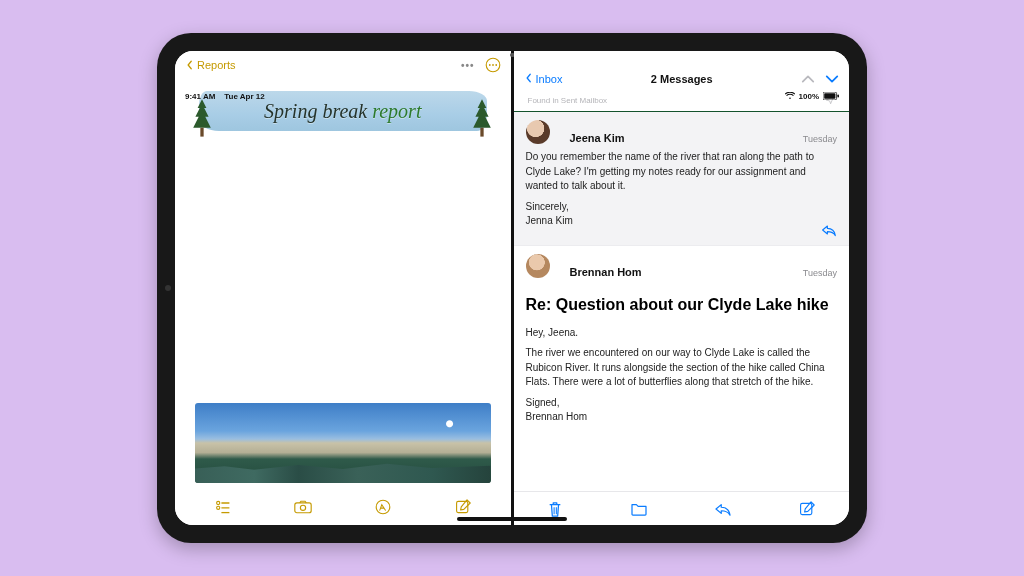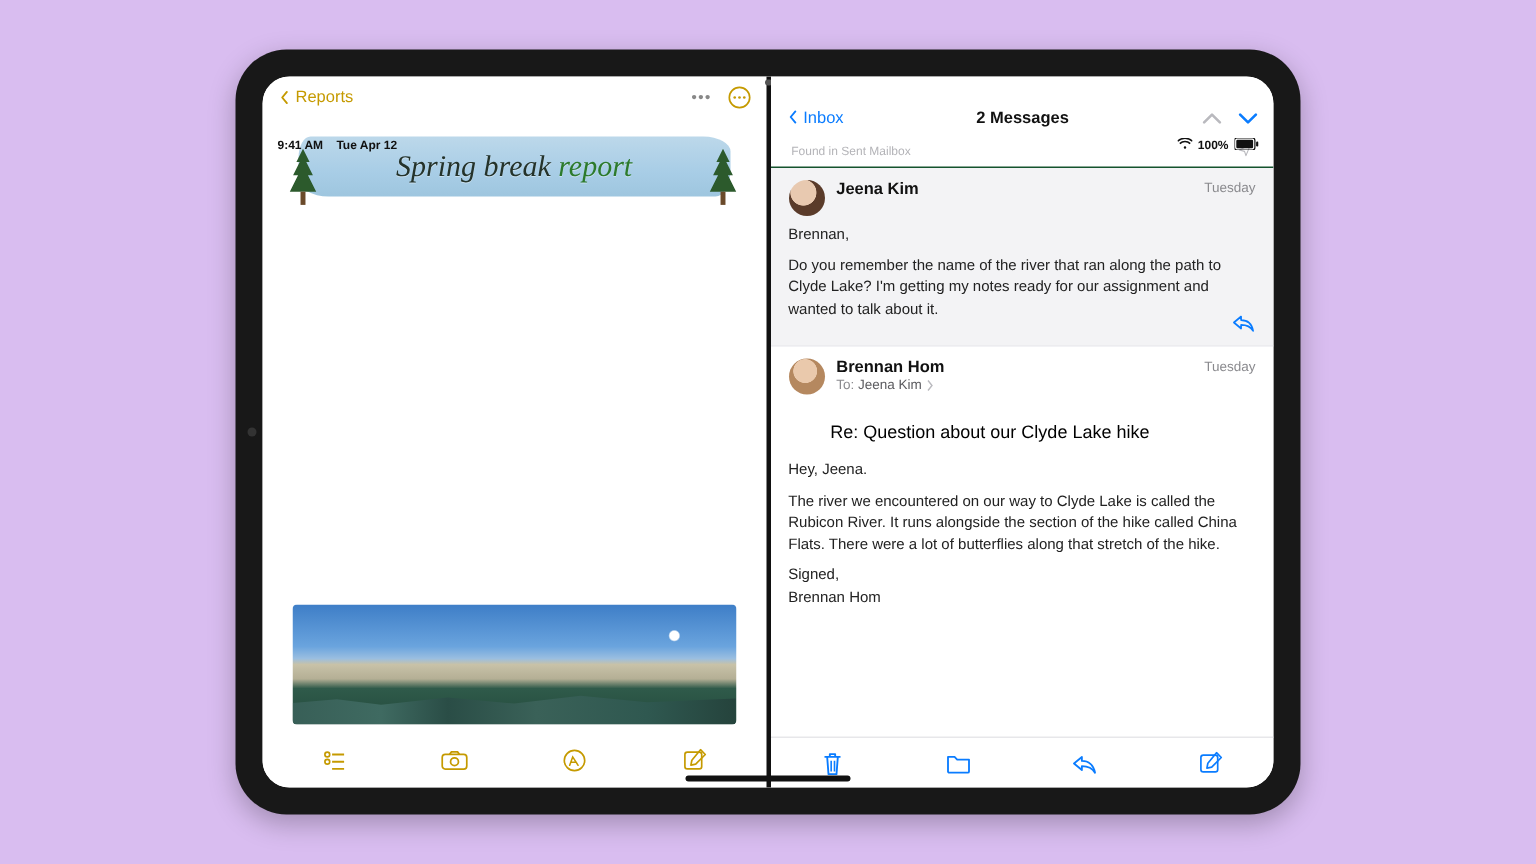--- a/index.html
+++ b/index.html
@@ -183,38 +183,38 @@
     display:flex; justify-content: space-between; align-items:center;
     border-bottom: 1px solid #14532d;
   }
   .mail-body { flex:1; overflow:hidden; display:flex; flex-direction:column; }
   .msg {
     padding: 8px 12px 10px;
     border-bottom: 1px solid #ececef;
     position:relative;
   }
   .msg.sel { background:#f3f3f5; }
-  .msg-head { display:flex; align-items:flex-start; gap:8px; }
+  .msg-head { display:flex; align-items:flex-end; gap:20px; }
   .avatar {
     width: 24px; height:24px; border-radius:50%;
     background:#d9c3af; flex:none;
     display:flex;align-items:center;justify-content:center;
     font-size:14px; overflow:hidden;
   }
   .avatar.j { background: radial-gradient(circle at 40% 35%, #e8c9b0 0 40%, #5a3b2a 42% 100%); }
   .avatar.b { background: radial-gradient(circle at 45% 35%, #eac9ac 0 38%, #b5885f 40% 100%); }
   .msg-meta { flex:1; }
   .msg-from { font-size:11px; font-weight:700; color:#111;}
   .msg-to { font-size:9px; color:#8a8a8e;}
   .msg-to .name{ color:#5b5b5f;}
   .msg-date { font-size:9px; color:#8a8a8e;}
   .msg-text { font-size:10px; color:#222; line-height:1.45; padding: 6px 0 0 0; }
   .msg-text p { margin-bottom:6px; }
   .reply-icon { position:absolute; right:12px; bottom:8px; color:#0a7cff; }
-  .subject { font-size:12px; font-weight:400; padding:8px 12px 2px;margin-left:28px; }
+  .subject { font-size:16px; font-weight:700; padding:8px 12px 2px; }
   .mail-toolbar {
     height: 34px;
     border-top:1px solid #e7e7ea;
     display:flex; align-items:center; justify-content:space-around;
     color:#0a7cff;
   }
   .mail-toolbar .mb { width:20px; height:20px; display:flex;align-items:center;justify-content:center;}
   .home-indicator{
     position:absolute; bottom:4px; left:50%; transform:translateX(-50%);
     width:110px; height:4px; background:#111; border-radius:3px;
@@ -355,42 +355,35 @@
 
           <div class="msg sel">
             <div class="msg-head">
               <div class="avatar j"></div>
               <div class="msg-meta">
                 <div class="msg-from">Jeena Kim</div>
               </div>
               <div class="msg-date">Tuesday</div>
             </div>
             <div class="msg-text">
-              <p>Brennan,</p>
               <p>Do you remember the name of the river that ran along the path to Clyde Lake? I'm getting my notes ready for our assignment and wanted to talk about it.</p>
+              <p><span>Sincerely,</span><br><span>Jenna Kim</span></p>
             </div>
             <div class="reply-icon">
               <svg width="16" height="14" viewBox="0 0 20 16">
                   <path d="M8 3L2 8l6 5V10c5 0 8 1.5 10 5-1-6-5-9-10-9V3z" fill="none" stroke="#0a7cff" stroke-width="1.4" stroke-linejoin="round"></path>
                 </svg>
             </div>
           </div>
 
           <div class="msg" style="border-bottom:none">
             <div class="msg-head">
               <div class="avatar b"></div>
               <div class="msg-meta">
                 <div class="msg-from">Brennan Hom</div>
-                <div class="msg-to">
-                  <span>To:</span>
-                  <span class="name">Jeena Kim</span>
-                  <svg width="6" height="8" viewBox="0 0 8 12" style="display:inline-block;vertical-align:middle">
-                      <path d="M2 1l4 5-4 5" fill="none" stroke="#b9b9be" stroke-width="1.4"></path>
-                    </svg>
-                </div>
               </div>
               <div class="msg-date">Tuesday</div>
             </div>
           </div>
           <div class="subject">Re: Question about our Clyde Lake hike</div>
           <div class="msg" style="border:none;padding-top:4px">
             <div class="msg-text">
               <p>Hey, Jeena.</p>
               <p>The river we encountered on our way to Clyde Lake is called the Rubicon River. It runs alongside the section of the hike called China Flats. There were a lot of butterflies along that stretch of the hike.</p>
               <p><span>Signed,</span><br><span>Brennan Hom</span></p>

